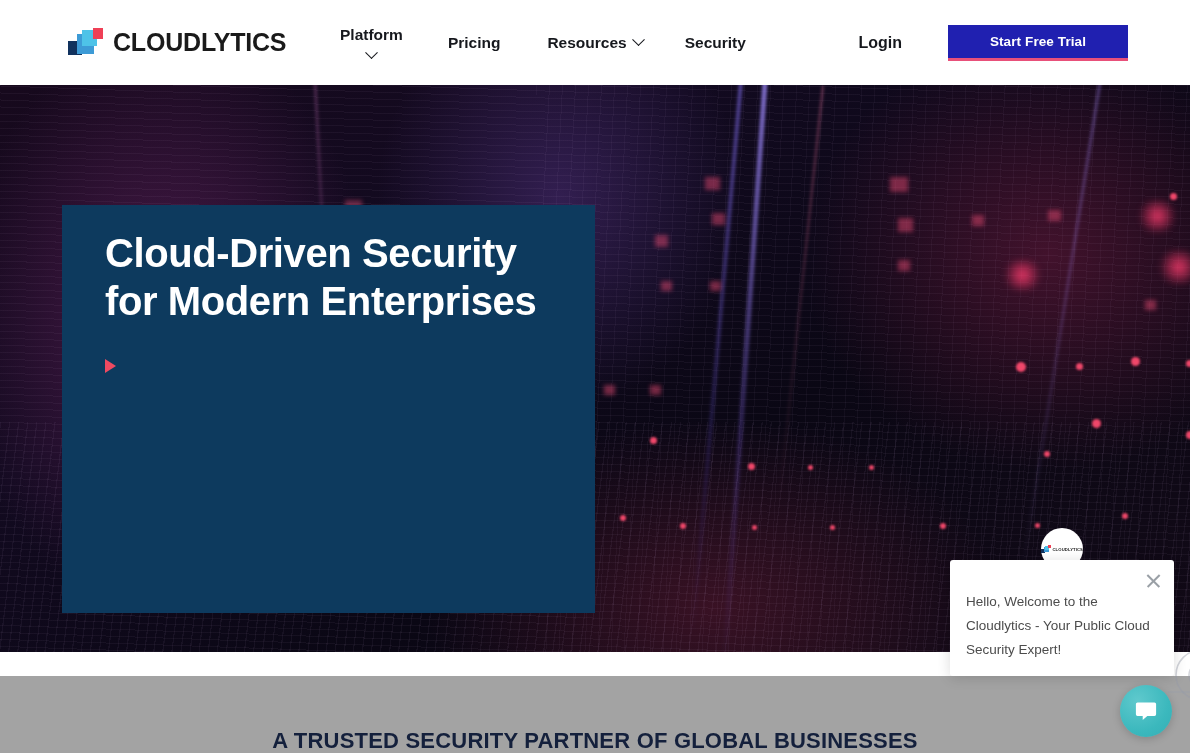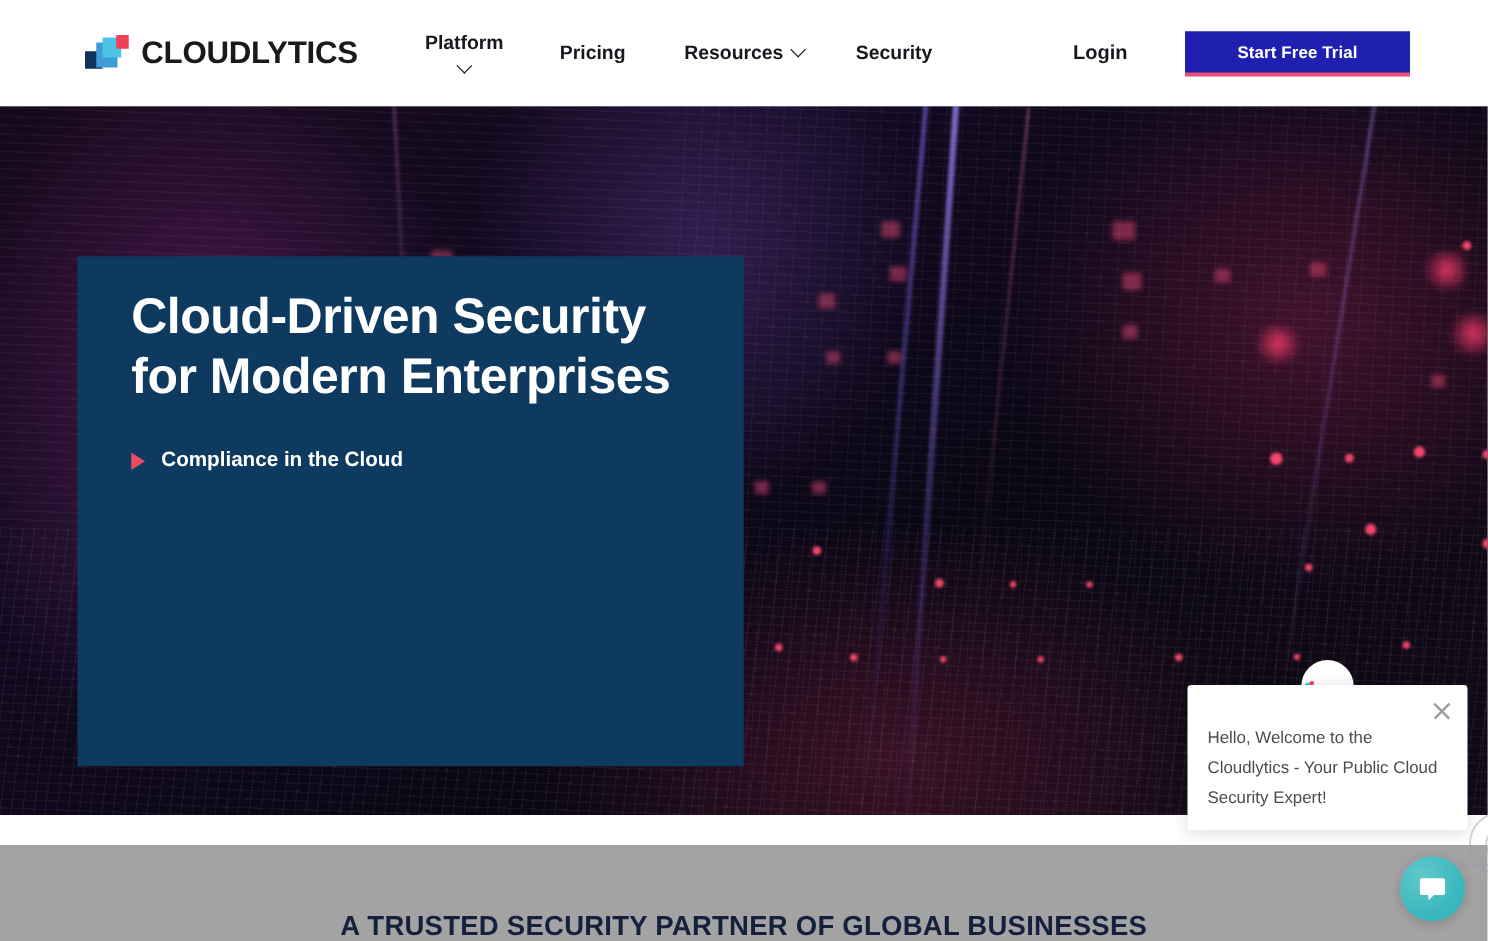--- a/index.html
+++ b/index.html
@@ -218,21 +218,21 @@
   .mini-logo { display: flex; align-items: center; gap: 2.5px; }
   .mini-mark { position: relative; width: 9px; height: 8px; }
   .mini-mark i { position: absolute; display: block; }
   .mm1 { left:0; top:4px; width:4px; height:4px; background:#11325e; }
   .mm2 { left:2.5px; top:2px; width:5px; height:5px; background:#3d9bd6; }
   .mm3 { left:4px; top:0.5px; width:4px; height:4px; background:#4ec3e8; }
   .mm4 { left:6.5px; top:0px; width:3px; height:3px; background:#ef4056; }
   .mini-text { font-size: 4.2px; font-weight: 700; color: #1a1a1a; letter-spacing: 0.1px; }
 
   .chat-popup {
-    position: absolute; left: 950px; top: 548px;
+    position: absolute; left: 950px; top: 560px;
     width: 224px; height: 116px;
     background: #ffffff;
     border-radius: 3px;
     box-shadow: 0 2px 14px rgba(0,0,0,0.14);
     z-index: 50;
     padding: 30px 24px 0 16px;
   }
   .chat-msg {
     font-size: 13.5px; line-height: 24px; color: #4c4c4c;
     font-family: "Liberation Sans", sans-serif;
@@ -353,21 +353,20 @@
 
   <div class="hero-card">
     <h1 class="hero-title">
       <span>Cloud-Driven Security</span><br>
       <span>for Modern Enterprises</span>
     </h1>
 
     <ul class="hero-list">
       <li>
         <span class="tri"></span>
-        <span>Compliance in the Cloud</span>
       </li>
     </ul>
 
 
   </div>
 </div>
 
 <div class="lower">
   <div class="trusted-wrap">
     <div class="trusted-title">A TRUSTED SECURITY PARTNER OF GLOBAL BUSINESSES</div>

